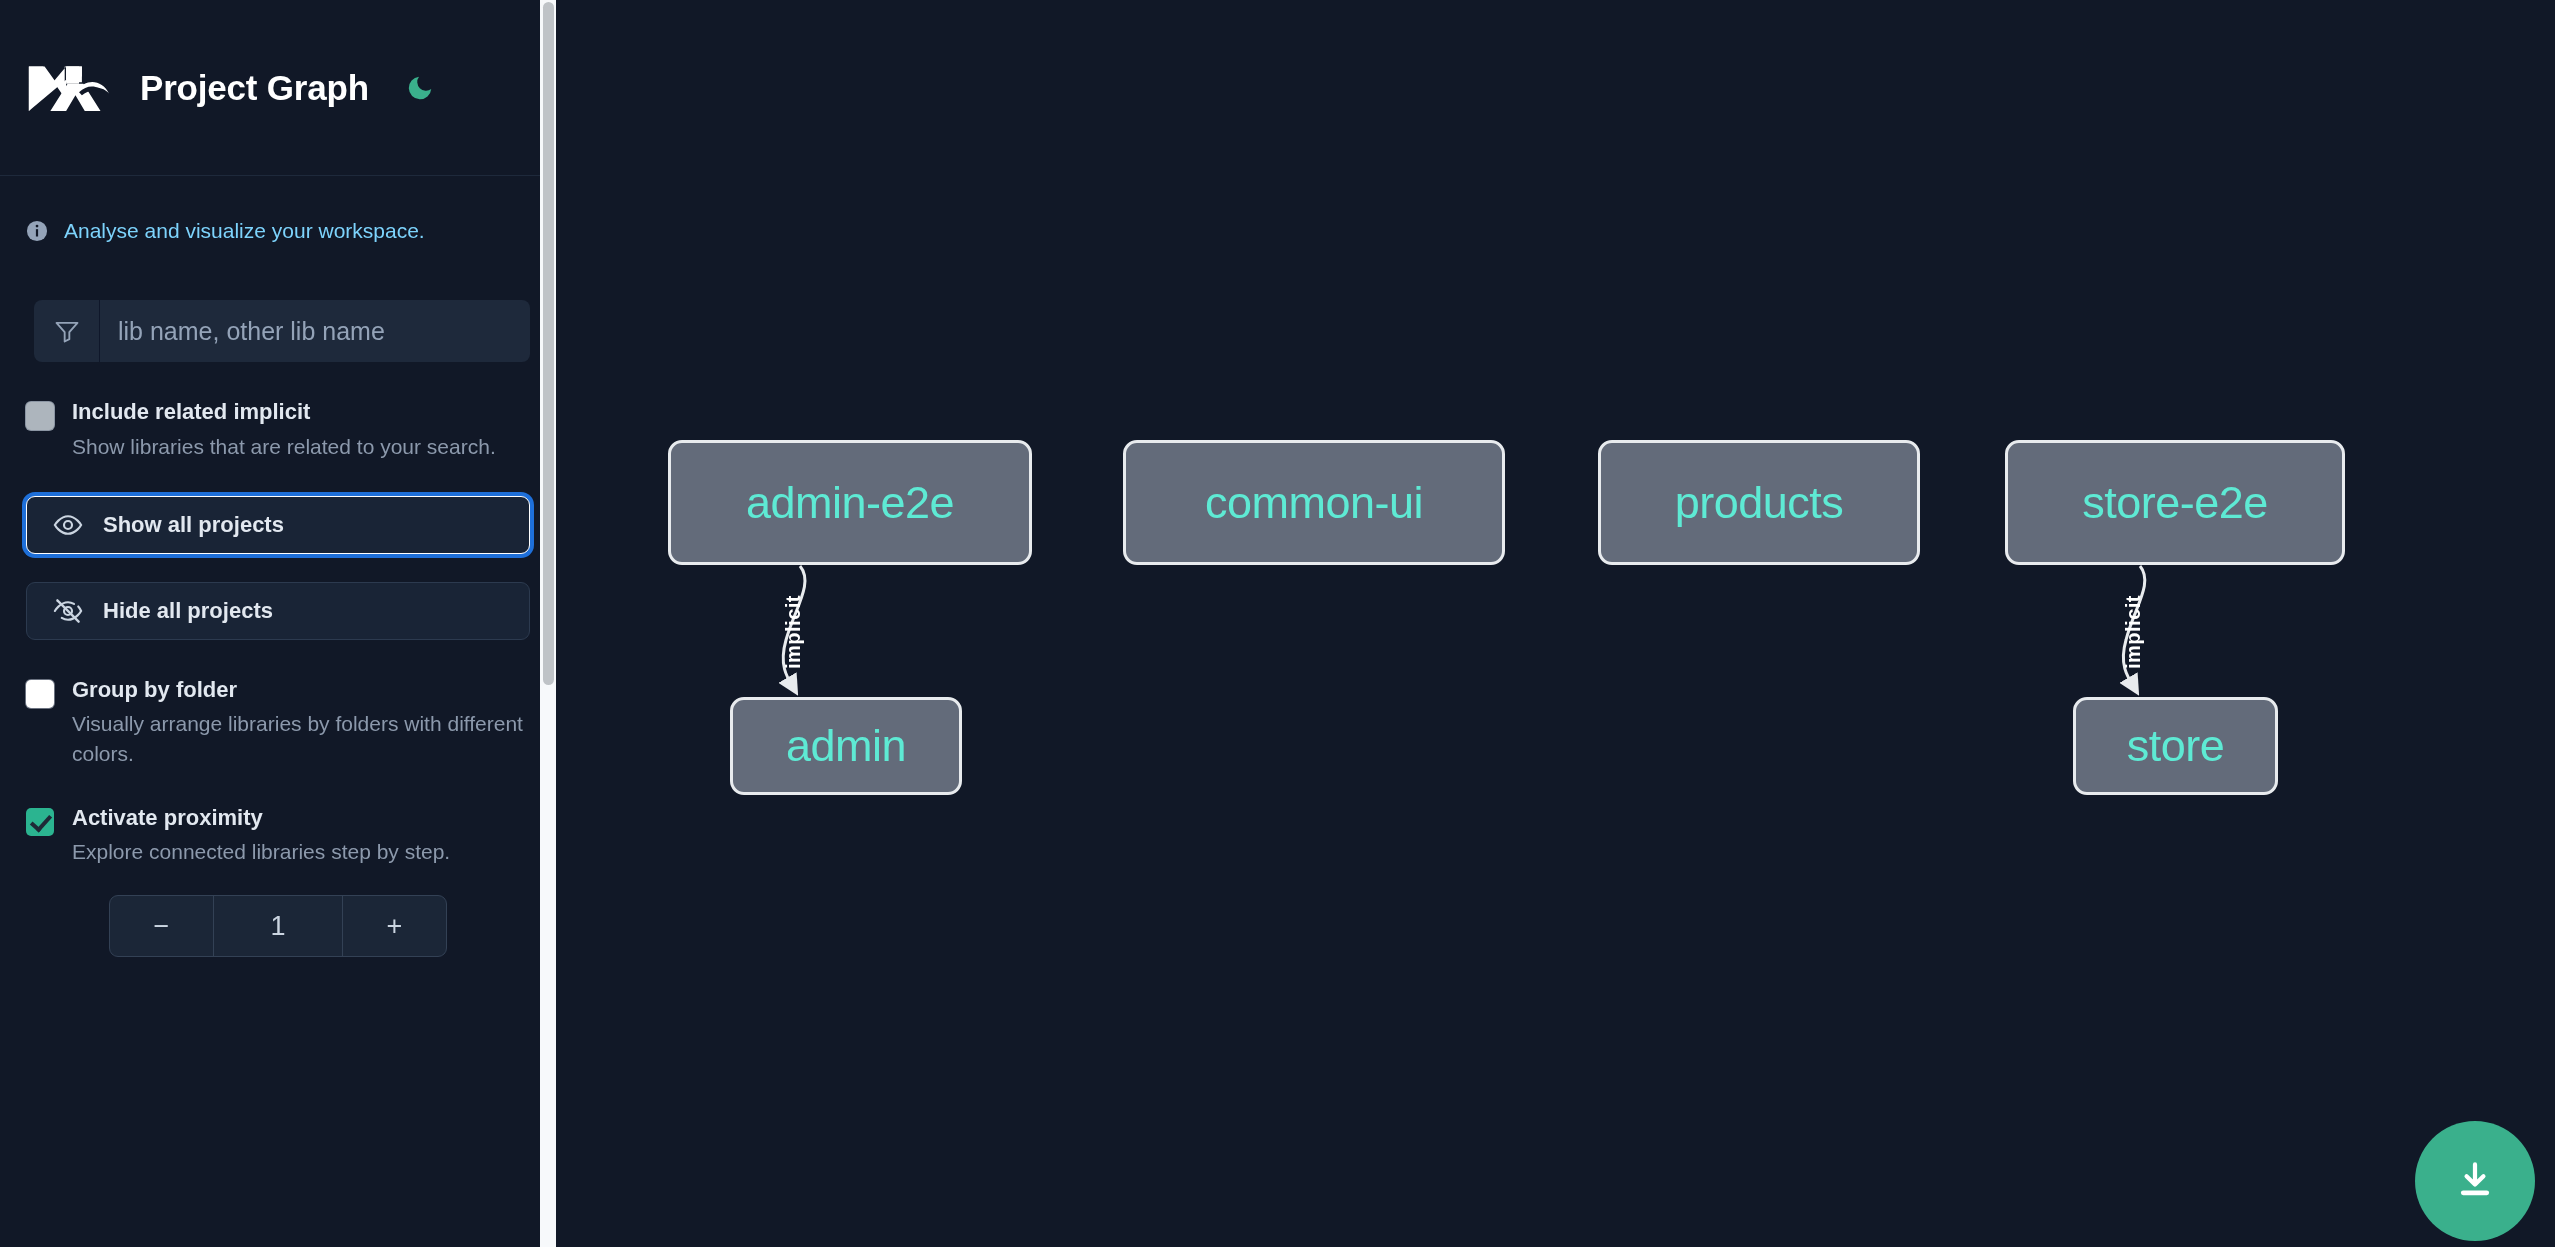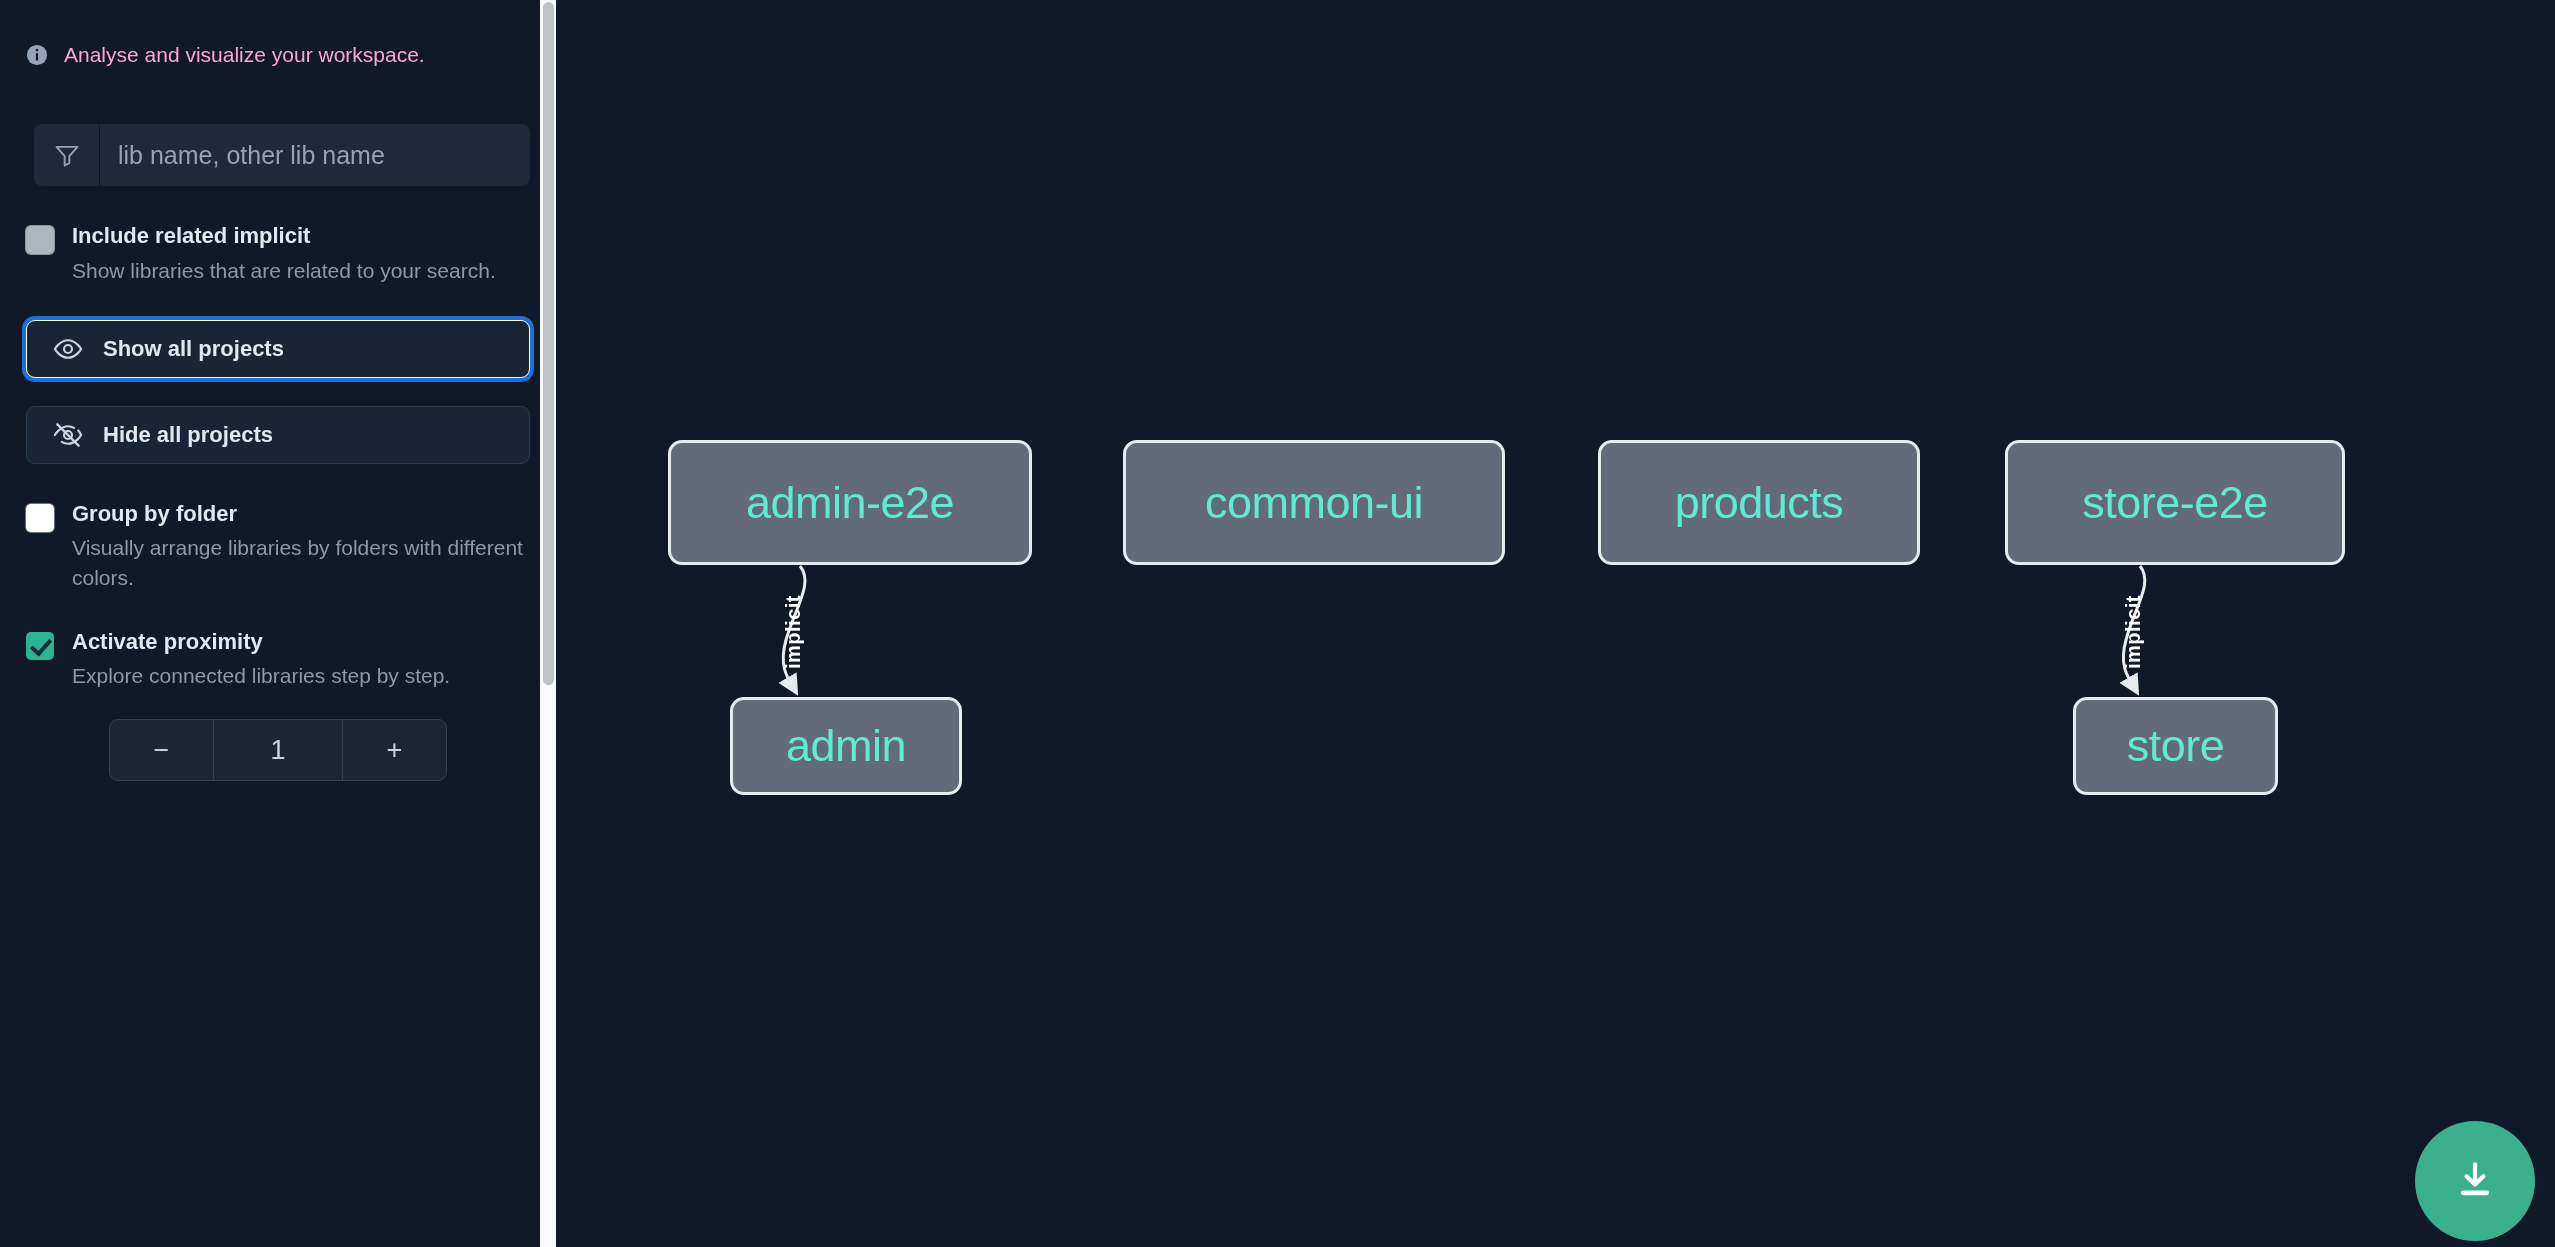--- a/index.html
+++ b/index.html
@@ -45,21 +45,21 @@
 
   .sb-tagline {
     display: flex;
     align-items: center;
     gap: 16px;
     padding: 0 26px;
     height: 110px;
   }
   .info-icon { flex: 0 0 22px; width: 22px; height: 22px; }
   .sb-tagline span {
-    color: #f9a8d4;
+    color: #7dd3fc;
     font-size: 21px;
   }
 
   .sb-body { padding: 0 26px; }
 
   
   .filter-box {
     display: flex;
     align-items: stretch;
     height: 62px;
@@ -233,20 +233,39 @@
     border: 0;
   }
 </style>
 </head>
 <body>
 
 <div id="app">
 
   <aside class="sidebar">
 
+    <div class="sb-header">
+      <span class="nx-logo">
+        <svg viewBox="0 0 120 72" width="86" height="52" aria-hidden="true">
+          <path fill="#ffffff" d="M4 68 L4 6 L26 6 L56 48 L56 6 L78 6 L78 20 L60 20 L60 6 L78 6
+                                   Z"></path>
+          <path fill="#ffffff" d="M4 68 L4 6 L24 6 L54 50 L54 6 L74 6 L74 30 L56 30 L56 6"></path>
+          <rect fill="#ffffff" x="56" y="6" width="22" height="22"></rect>
+          <path fill="#ffffff" d="M58 30 L80 30 L104 68 L82 68 L69 46 L56 68 L34 68 Z"></path>
+          <path fill="#ffffff" d="M70 40 C 84 22 106 24 116 44 C 108 34 92 32 80 44 Z"></path>
+          <path fill="#111827" d="M74 42 C 86 30 102 32 110 44 C 100 38 88 38 78 46 Z"></path>
+        </svg>
+      </span>
+      <span class="app-title">Project Graph</span>
+      <span class="moon-btn">
+        <svg viewBox="0 0 24 24" width="30" height="30" aria-hidden="true">
+          <path fill="#3ab08c" d="M21 12.8A9 9 0 1 1 11.2 3a7 7 0 0 0 9.8 9.8z"></path>
+        </svg>
+      </span>
+    </div>
 
     <div class="sb-tagline">
       <span class="info-icon">
         <svg viewBox="0 0 24 24" width="22" height="22" aria-hidden="true">
           <circle cx="12" cy="12" r="11" fill="#94a3b8"></circle>
           <rect x="10.8" y="10" width="2.4" height="8" fill="#111827"></rect>
           <circle cx="12" cy="6.6" r="1.5" fill="#111827"></circle>
         </svg>
       </span>
       <span>Analyse and visualize your workspace.</span>

